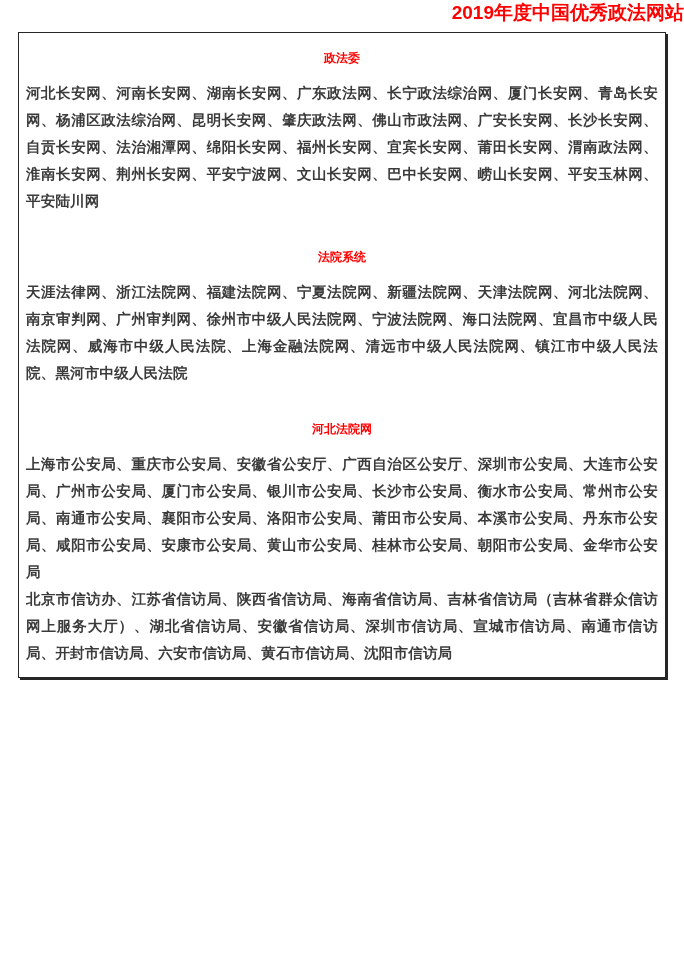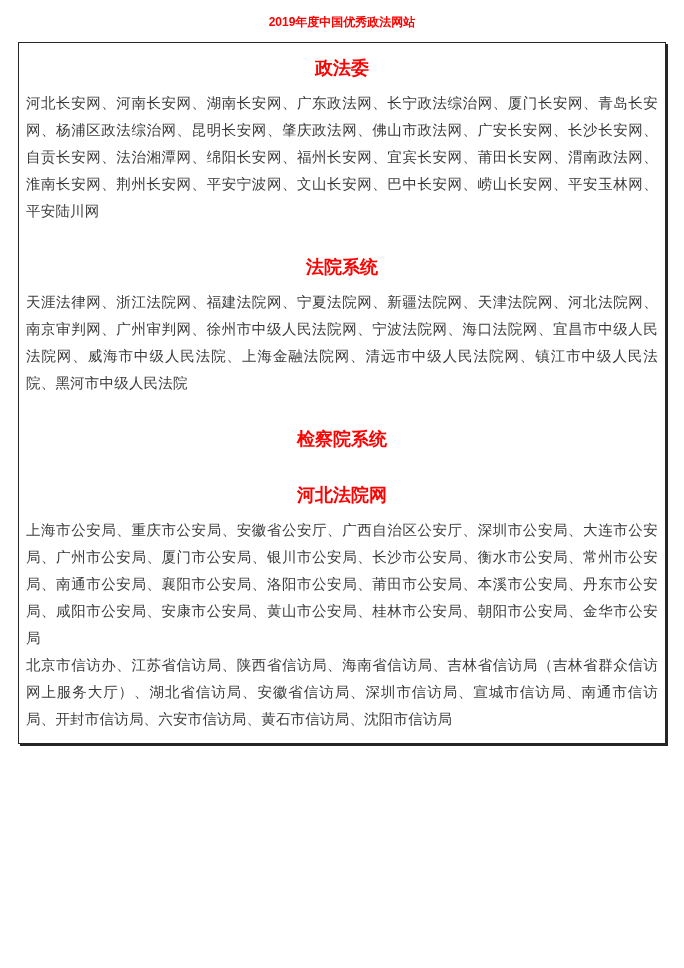--- a/index.html
+++ b/index.html
@@ -17,74 +17,74 @@
   }
   .page {
     width: 684px;
     height: 968px;
     margin: 0 auto;
     background: var(--bg);
     overflow: hidden;
   }
   .doc-title {
     color: var(--accent);
-    font-size: 12px;
+    font-size: 19px;
     font-weight: bold;
-    text-align: center;
+    text-align: right;
     line-height: 21px;
-    margin: 12px 0 9px 0;
+    margin: 2px 0 9px 0;
   }
   .content-box {
     width: 648px;
     margin: 0 auto;
     border: 1px solid var(--border);
     box-shadow: 2px 2px 0 var(--border);
     padding: 12px 7px 10px 7px;
     background: var(--bg);
   }
   .section-heading {
     color: var(--accent);
-    font-size: 18px;
+    font-size: 12px;
     font-weight: bold;
     text-align: center;
     line-height: 27px;
     margin: 29px 0 8px 0;
   }
   section:first-child .section-heading {
     margin-top: 0;
   }
   .section-list {
     margin: 0;
     color: var(--text);
     font-size: 14.5px;
     line-height: 27px;
     text-align: justify;
     text-justify: inter-ideograph;
     letter-spacing: 0.2px;
+    font-weight: bold;
   }
 </style>
 </head>
 <body>
 
 <div class="page">
   <h1 class="doc-title">2019年度中国优秀政法网站</h1>
 
   <div class="content-box" id="sections-box">
   <section>
     <h2 class="section-heading">政法委</h2>
     <p class="section-list">河北长安网、河南长安网、湖南长安网、广东政法网、长宁政法综治网、厦门长安网、青岛长安网、杨浦区政法综治网、昆明长安网、肇庆政法网、佛山市政法网、广安长安网、长沙长安网、自贡长安网、法治湘潭网、绵阳长安网、福州长安网、宜宾长安网、莆田长安网、渭南政法网、淮南长安网、荆州长安网、平安宁波网、文山长安网、巴中长安网、崂山长安网、平安玉林网、平安陆川网</p>
   </section>
 
   <section>
     <h2 class="section-heading">法院系统</h2>
     <p class="section-list">天涯法律网、浙江法院网、福建法院网、宁夏法院网、新疆法院网、天津法院网、河北法院网、南京审判网、广州审判网、徐州市中级人民法院网、宁波法院网、海口法院网、宜昌市中级人民法院网、威海市中级人民法院、上海金融法院网、清远市中级人民法院网、镇江市中级人民法院、黑河市中级人民法院</p>
   </section>
 
   <section>
-    <h2 class="section-heading">检察院系统</h2>
   </section>
 
   <section>
     <h2 class="section-heading">河北法院网</h2>
     <p class="section-list">上海市公安局、重庆市公安局、安徽省公安厅、广西自治区公安厅、深圳市公安局、大连市公安局、广州市公安局、厦门市公安局、银川市公安局、长沙市公安局、衡水市公安局、常州市公安局、南通市公安局、襄阳市公安局、洛阳市公安局、莆田市公安局、本溪市公安局、丹东市公安局、咸阳市公安局、安康市公安局、黄山市公安局、桂林市公安局、朝阳市公安局、金华市公安局</p>
   </section>
 
 
   <section>
     <p class="section-list">北京市信访办、江苏省信访局、陕西省信访局、海南省信访局、吉林省信访局（吉林省群众信访网上服务大厅）、湖北省信访局、安徽省信访局、深圳市信访局、宣城市信访局、南通市信访局、开封市信访局、六安市信访局、黄石市信访局、沈阳市信访局</p>

